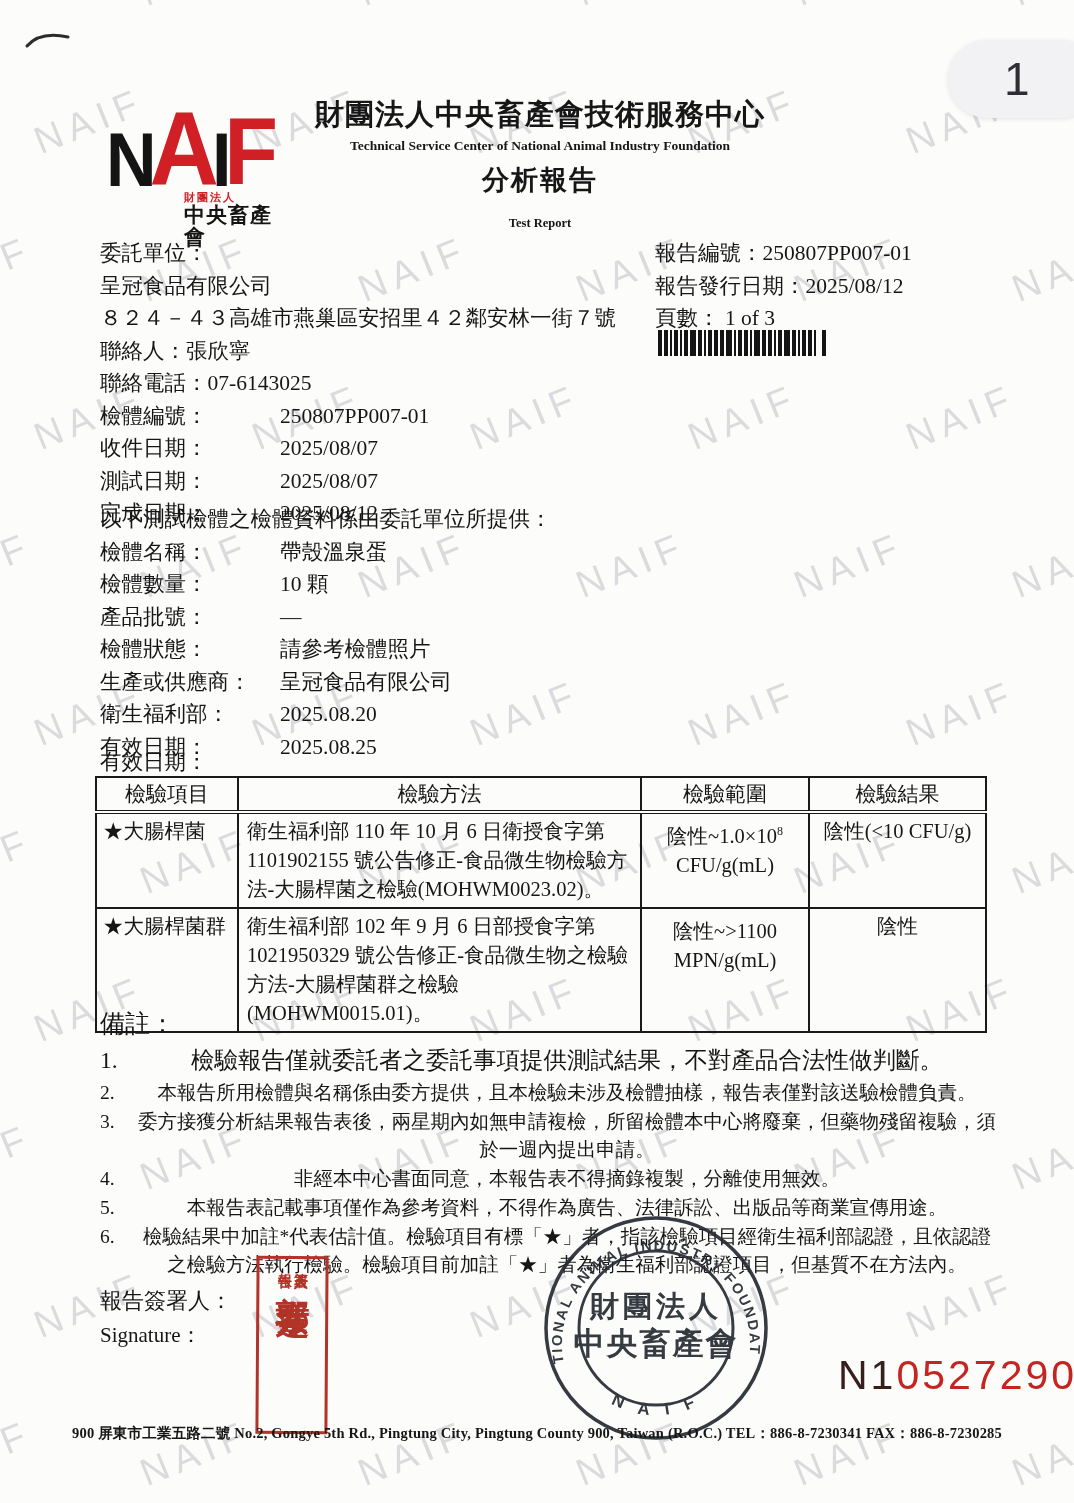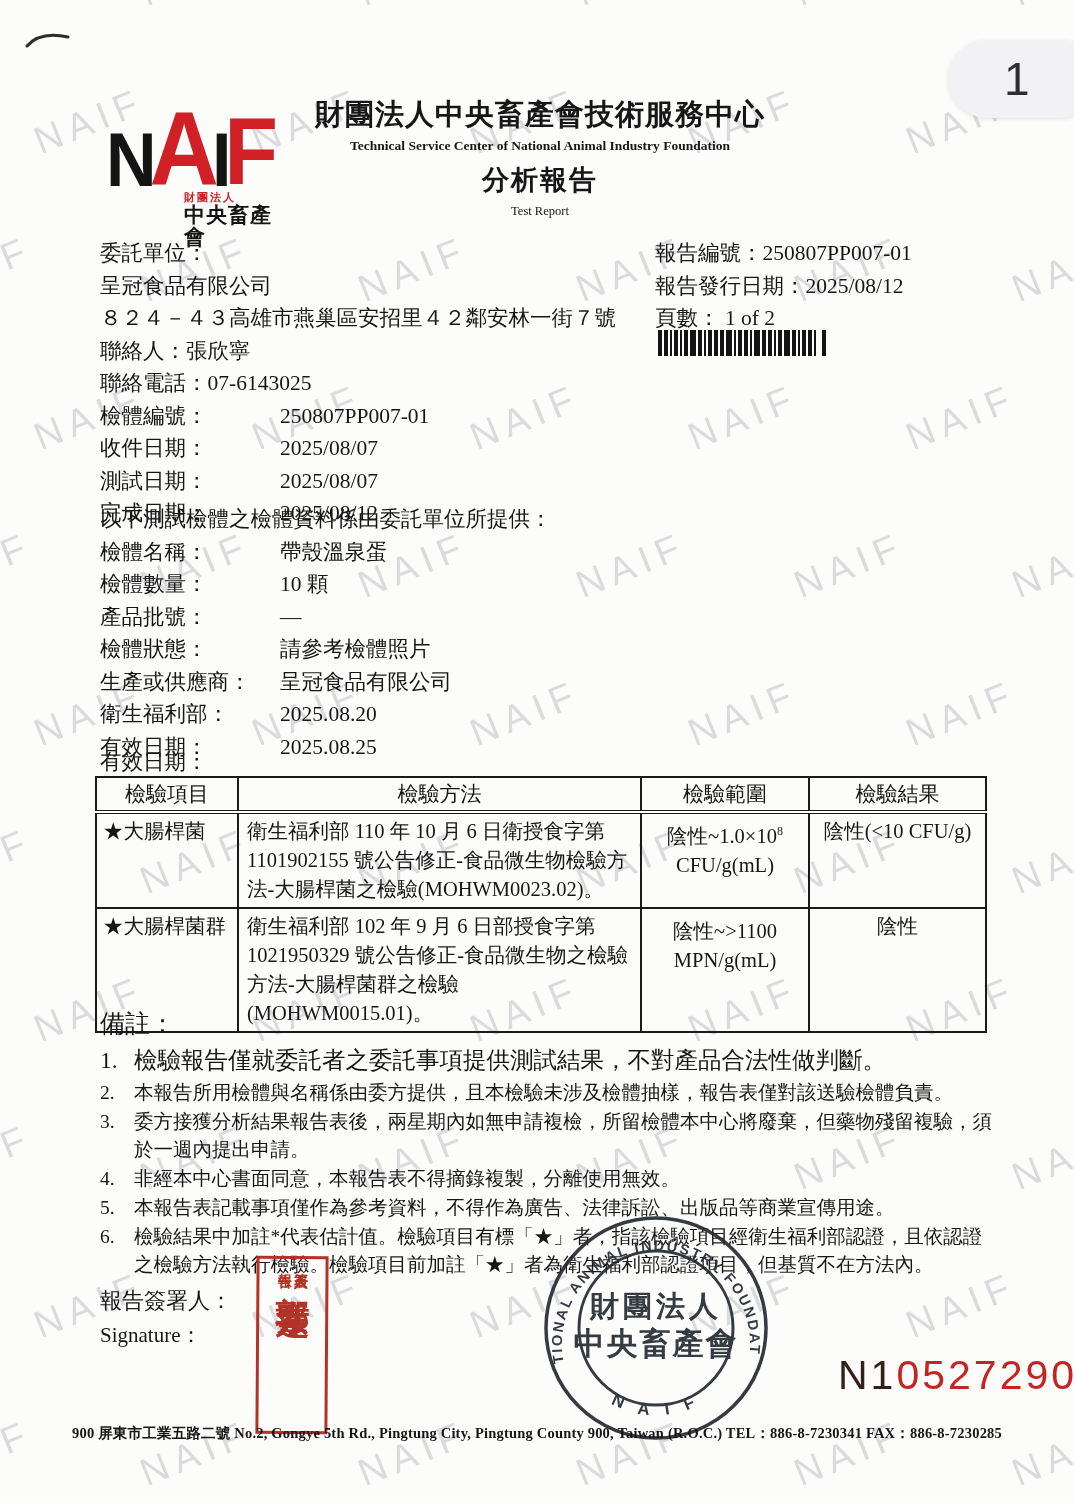--- a/index.html
+++ b/index.html
@@ -34,21 +34,21 @@
   .naif-letters .l-i{font-size:70px;color:#141414;}
   .naif-letters .l-f{font-size:88px;color:var(--accent-red);}
   .naif-sub{position:absolute;left:78px;top:82px;line-height:1.05;}
   .naif-sub .s1{font-size:11px;font-weight:700;color:var(--accent-red);letter-spacing:2px;}
   .naif-sub .s2{font-size:21px;font-weight:900;color:#141414;letter-spacing:1px;}
   
   .header-center{position:absolute;left:290px;top:95px;width:500px;text-align:center;}
   .org-zh{font-size:29px;font-weight:700;letter-spacing:1px;}
   .org-en{font-size:13.5px;font-weight:700;margin-top:3px;}
   .report-zh{font-size:27px;font-weight:700;margin-top:8px;letter-spacing:2px;}
-  .report-en{font-size:12.5px;font-weight:400;margin-top:6px;}
+  .report-en{font-size:12.5px;font-weight:700;margin-top:18px;}
   
   .client-block{position:absolute;left:100px;top:237px;font-size:21.5px;line-height:32.5px;}
   .info-row{display:flex;}
   .info-row .lbl{width:180px;}
   .meta-block{position:absolute;left:655px;top:237px;font-size:21.5px;line-height:32.5px;}
   .barcode{position:absolute;left:658px;top:330px;width:250px;height:26px;display:flex;}
   .barcode .bc-bar{height:100%;background:#141414;}
   .barcode .bc-space{height:100%;}
   .sample-block{position:absolute;left:100px;top:503px;font-size:21.5px;line-height:32.5px;}
   
@@ -69,21 +69,21 @@
   .results-table td.item{padding-left:6px;}
   .results-table td.range,.results-table td.result{text-align:center;}
   .results-table tr.r1 td{height:80px;}
   .results-table tr.r2 td{height:108px;}
   sup{font-size:12px;}
   
   .notes-block{position:absolute;left:100px;top:1007px;width:900px;}
   .notes-title{font-size:25px;margin-bottom:4px;}
   .note-item{display:flex;font-size:19.5px;line-height:28px;margin-bottom:1px;}
   .note-item .n{width:34px;flex:0 0 34px;}
-  .note-item .t{width:866px;}
+  .note-item .t{width:866px;text-align:center;}
   .note-item.big{font-size:23.5px;line-height:32px;margin-bottom:3px;}
   
   .sign-block{position:absolute;left:100px;top:1283px;line-height:35px;}
   .sign-zh{font-size:22px;}
   .sign-en{font-size:21px;}
   .seal{
     position:absolute;left:256px;top:1256px;width:66px;height:172px;
     border:3px solid var(--seal-red);color:var(--seal-red);
     display:flex;flex-direction:column;align-items:center;
     background:rgba(255,255,255,.0);transform:rotate(.4deg);
@@ -227,21 +227,21 @@
       </div>
       <div class="info-row">
         <span class="lbl">完成日期：</span>
           <span>2025/08/12</span>
       </div>
     </div>
 
     <div class="meta-block">
       <div>報告編號：250807PP007-01</div>
       <div>報告發行日期：2025/08/12</div>
-      <div>頁數： 1 of 2</div>
+      <div>頁數： 1 of 3</div>
     </div>
     <div class="barcode">
         <div class="bc-bar" style="width: 4px;"></div>
         <div class="bc-space" style="width: 2px;"></div>
         <div class="bc-bar" style="width: 4px;"></div>
         <div class="bc-space" style="width: 2px;"></div>
         <div class="bc-bar" style="width: 2px;"></div>
         <div class="bc-space" style="width: 2px;"></div>
         <div class="bc-bar" style="width: 4px;"></div>
         <div class="bc-space" style="width: 2px;"></div>

